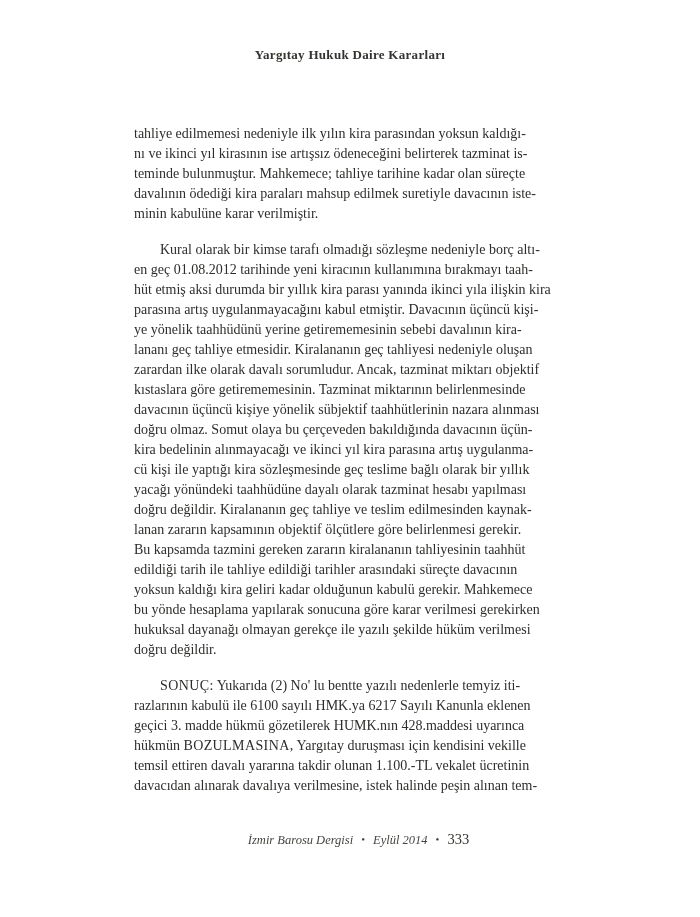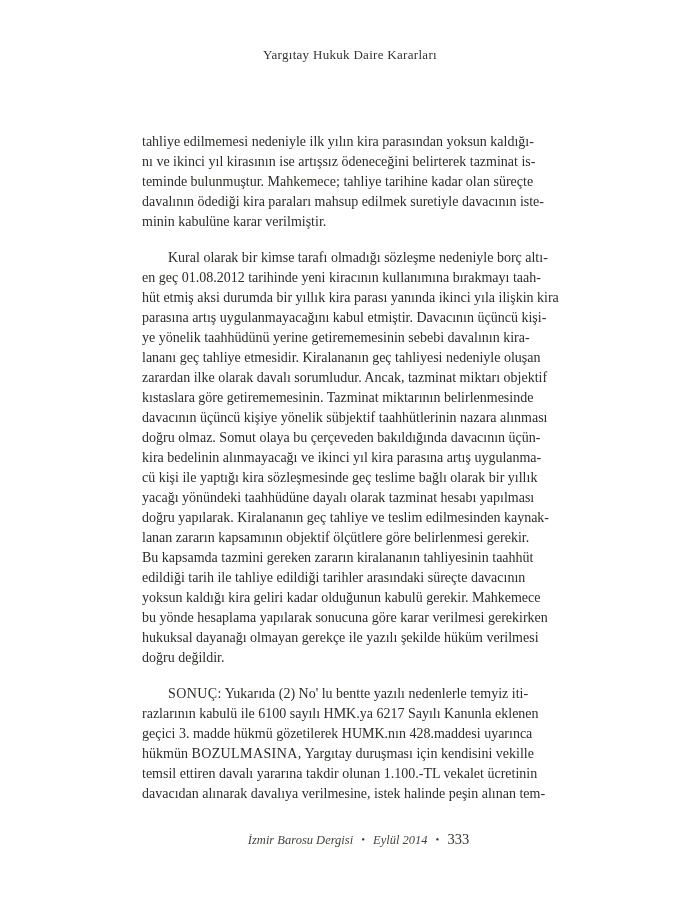--- a/index.html
+++ b/index.html
@@ -12,27 +12,28 @@
     color: #2e2d2b;
     overflow: hidden;
   }
   .running-header {
     position: absolute;
     top: 47px; left: 0; width: 700px;
     text-align: center;
     font-size: 13px;
     letter-spacing: 0.3px;
     color: #343330;
+    font-weight: bold;
   }
   .document-body {
     position: absolute;
     left: 130px; top: 120px;
     width: 440px;
   }
-  .para { margin: 12px; }
+  .para { margin: 4px; }
   .para + .para { margin-top: 16px; }
   .line {
     height: 20px;
     line-height: 20px;
     font-size: 14px;
     white-space: nowrap;
     overflow: visible;
     transform-origin: left center;
     color: #2e2d2b;
   }
@@ -81,21 +82,21 @@
       <div class="line"><span>parasına artış uygulanmayacağını kabul etmiştir. Davacının üçüncü kişi-</span></div>
       <div class="line"><span>ye yönelik taahhüdünü yerine getirememesinin sebebi davalının kira-</span></div>
       <div class="line"><span>lananı geç tahliye etmesidir. Kiralananın geç tahliyesi nedeniyle oluşan</span></div>
       <div class="line"><span>zarardan ilke olarak davalı sorumludur. Ancak, tazminat miktarı objektif</span></div>
       <div class="line"><span>kıstaslara göre getirememesinin.  Tazminat miktarının belirlenmesinde</span></div>
       <div class="line"><span>davacının üçüncü kişiye yönelik sübjektif taahhütlerinin nazara alınması</span></div>
       <div class="line"><span>doğru olmaz. Somut olaya bu çerçeveden bakıldığında davacının üçün-</span></div>
       <div class="line"><span>kira bedelinin alınmayacağı ve ikinci yıl kira parasına artış uygulanma-</span></div>
       <div class="line"><span>cü kişi ile yaptığı kira sözleşmesinde geç teslime bağlı olarak bir yıllık</span></div>
       <div class="line"><span>yacağı yönündeki taahhüdüne dayalı olarak tazminat hesabı yapılması</span></div>
-      <div class="line"><span>doğru yapılarak. Kiralananın geç tahliye ve teslim edilmesinden kaynak-</span></div>
+      <div class="line"><span>doğru değildir. Kiralananın geç tahliye ve teslim edilmesinden kaynak-</span></div>
       <div class="line"><span>lanan zararın kapsamının objektif ölçütlere göre belirlenmesi gerekir.</span></div>
       <div class="line"><span>Bu kapsamda tazmini gereken zararın kiralananın tahliyesinin taahhüt</span></div>
       <div class="line"><span>edildiği tarih ile tahliye edildiği tarihler arasındaki süreçte davacının</span></div>
       <div class="line"><span>yoksun kaldığı kira geliri kadar olduğunun kabulü gerekir. Mahkemece</span></div>
       <div class="line"><span>bu yönde hesaplama yapılarak sonucuna göre karar verilmesi gerekirken</span></div>
       <div class="line"><span>hukuksal dayanağı olmayan gerekçe ile yazılı şekilde hüküm verilmesi</span></div>
       <div class="line end"><span>doğru değildir.</span></div>
     </div>
     <div class="para">
       <div class="line indent"><span class="b">SONUÇ:</span><span> Yukarıda (2) No' lu bentte yazılı nedenlerle temyiz iti-</span></div>

